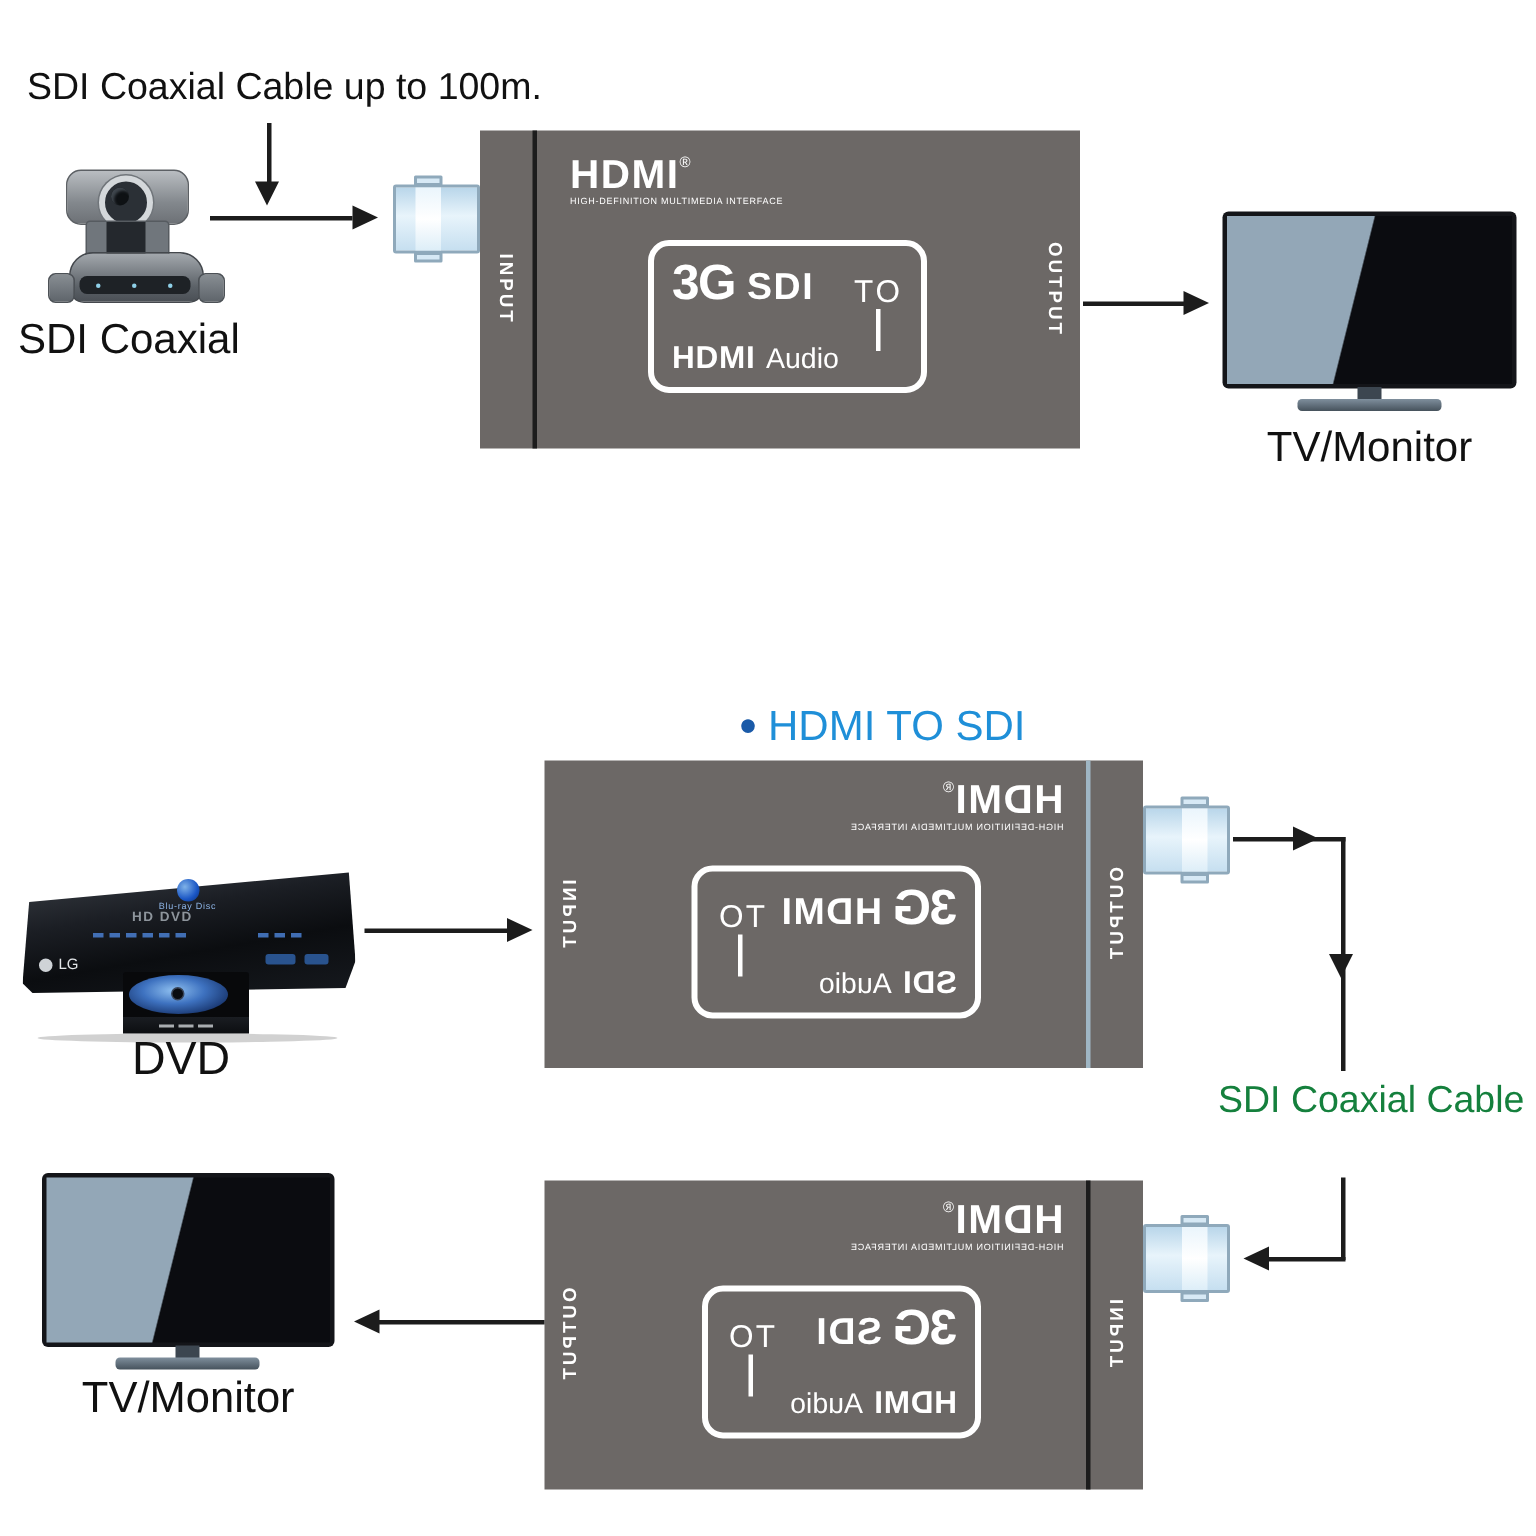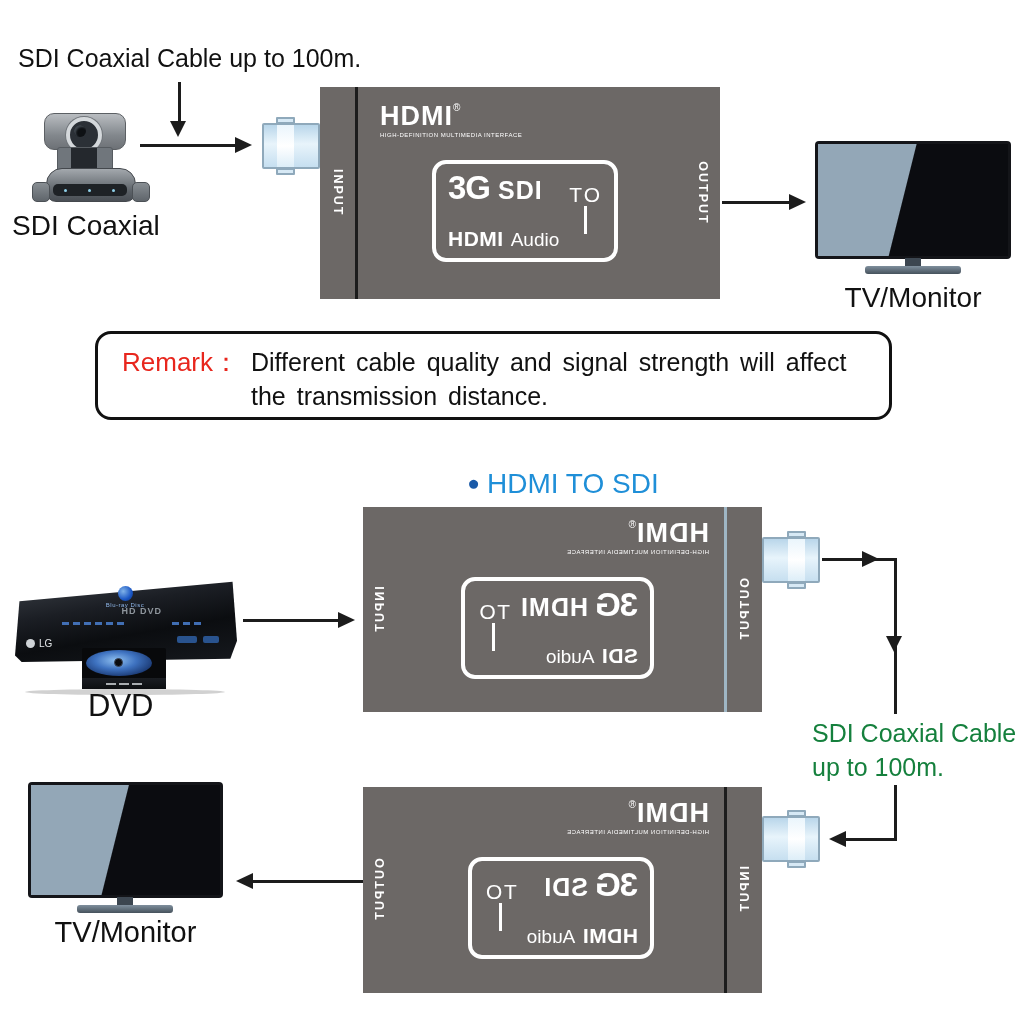--- a/index.html
+++ b/index.html
@@ -98,21 +98,21 @@
 
   
   .dvd-body{position:absolute;left:15px;top:580px;width:222px;height:82px;
             background:linear-gradient(170deg,#3a3f46 0%,#1b1e24 35%,#0b0d10 62%,#16191e 100%);
             -webkit-clip-path:polygon(2% 26%,98% 2%,100% 74%,97% 96%,3% 100%,0 92%);
             clip-path:polygon(2% 26%,98% 2%,100% 74%,97% 96%,3% 100%,0 92%);}
   .bluray-logo{position:absolute;left:88px;top:586px;width:74px;text-align:center;color:#8fb6e8;}
   .bluray-swirl{width:15px;height:15px;margin:0 auto;border-radius:50%;
                 background:radial-gradient(circle at 35% 35%, #7fb2e8, #1a56c4 60%, #0d2f73);}
   .bluray-text{font-size:6px;letter-spacing:0.5px;margin-top:1px;}
-  .hddvd-text{position:absolute;left:88px;top:606px;width:74px;text-align:right;
+  .hddvd-text{position:absolute;left:88px;top:606px;width:74px;text-align:left;
               font-size:9px;font-weight:bold;letter-spacing:1px;color:#8e959c;}
   .dvd-ind{position:absolute;top:622px;display:flex;gap:4px;}
   .dvd-ind i{display:block;width:7px;height:3px;background:#4a7fd0;opacity:.85;}
   .dvd-lg{position:absolute;left:26px;top:638px;display:flex;align-items:center;gap:4px;}
   .dvd-lg-dot{width:9px;height:9px;border-radius:50%;background:#cfd3d7;}
   .dvd-lg-text{font-size:10px;font-weight:normal;color:#e2e5e8;}
   .dvd-chip{position:absolute;top:636px;height:7px;border-radius:2px;background:#2e5fa3;opacity:.85;}
   .dvd-tray{position:absolute;left:82px;top:648px;width:84px;height:36px;background:#08090b;border-radius:2px;}
   .dvd-disc{position:absolute;left:86px;top:650px;width:66px;height:26px;border-radius:50%;
             background:radial-gradient(ellipse at 45% 40%, #8fc0f0 0%, #3e72c0 40%, #1b3a74 75%, #10254a 100%);}
@@ -196,29 +196,22 @@
   <div class="hline" style="left:722px;top:201px;width:68px;"></div>
   <div class="ah-right" style="left:789px;top:194px;"></div>
 
   <div class="tv-frame" style="left:815px;top:141px;width:196px;height:118px;">
     <div class="tv-screen"></div>
   </div>
   <div class="tv-neck" style="left:905px;top:258px;width:16px;height:9px;"></div>
   <div class="tv-base" style="left:865px;top:266px;width:96px;height:8px;"></div>
   <div class="tv-label" style="left:815px;top:282px;width:196px;">TV/Monitor</div>
 
-  <div class="remark-box">
-    <span class="remark-label">Remark：</span>
-    <div class="remark-text">
-      <div>Different cable quality and signal strength will affect</div>
-      <div>the transmission distance.</div>
-    </div>
-  </div>
-
-  <div class="section-title" style="left:398px;top:468px;">
+
+  <div class="section-title" style="left:423px;top:468px;">
     <span class="bullet">●</span><span>HDMI TO SDI</span>
   </div>
 
   <div>
     <div class="dvd-body"></div>
     <div class="bluray-logo">
       <div class="bluray-swirl"></div>
       <div class="bluray-text">Blu-ray Disc</div>
     </div>
     <div class="hddvd-text">HD DVD</div>
@@ -292,21 +285,20 @@
     <div class="bnc-band"></div>
     <div class="bnc-tab b"></div>
   </div>
 
   <div class="hline" style="left:822px;top:558px;width:75px;"></div>
   <div class="ah-right" style="left:862px;top:551px;"></div>
   <div class="vline" style="left:894px;top:558px;height:156px;"></div>
   <div class="ah-down" style="left:886px;top:636px;"></div>
   <div class="cable-note">
     <div>SDI Coaxial Cable</div>
-    <div>up to 100m.</div>
   </div>
   <div class="vline" style="left:894px;top:785px;height:55px;"></div>
   <div class="hline" style="left:845px;top:838px;width:52px;"></div>
   <div class="ah-left" style="left:829px;top:831px;"></div>
 
 
   <div class="converter" style="left:363px;top:787px;width:399px;height:206px;">
     <div class="conv-inner mirr">
       <div class="near-strip">
         <span class="port-label">INPUT</span>

